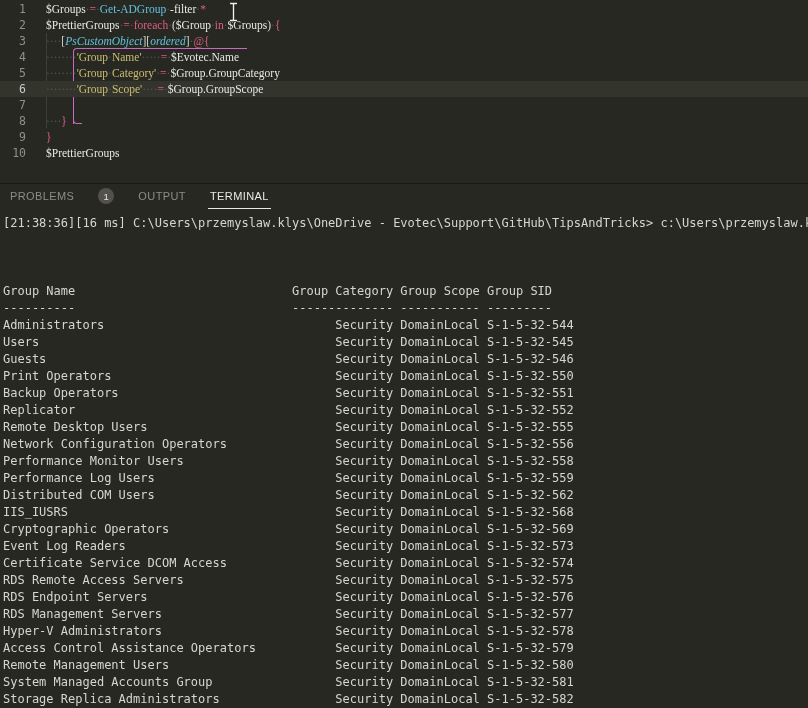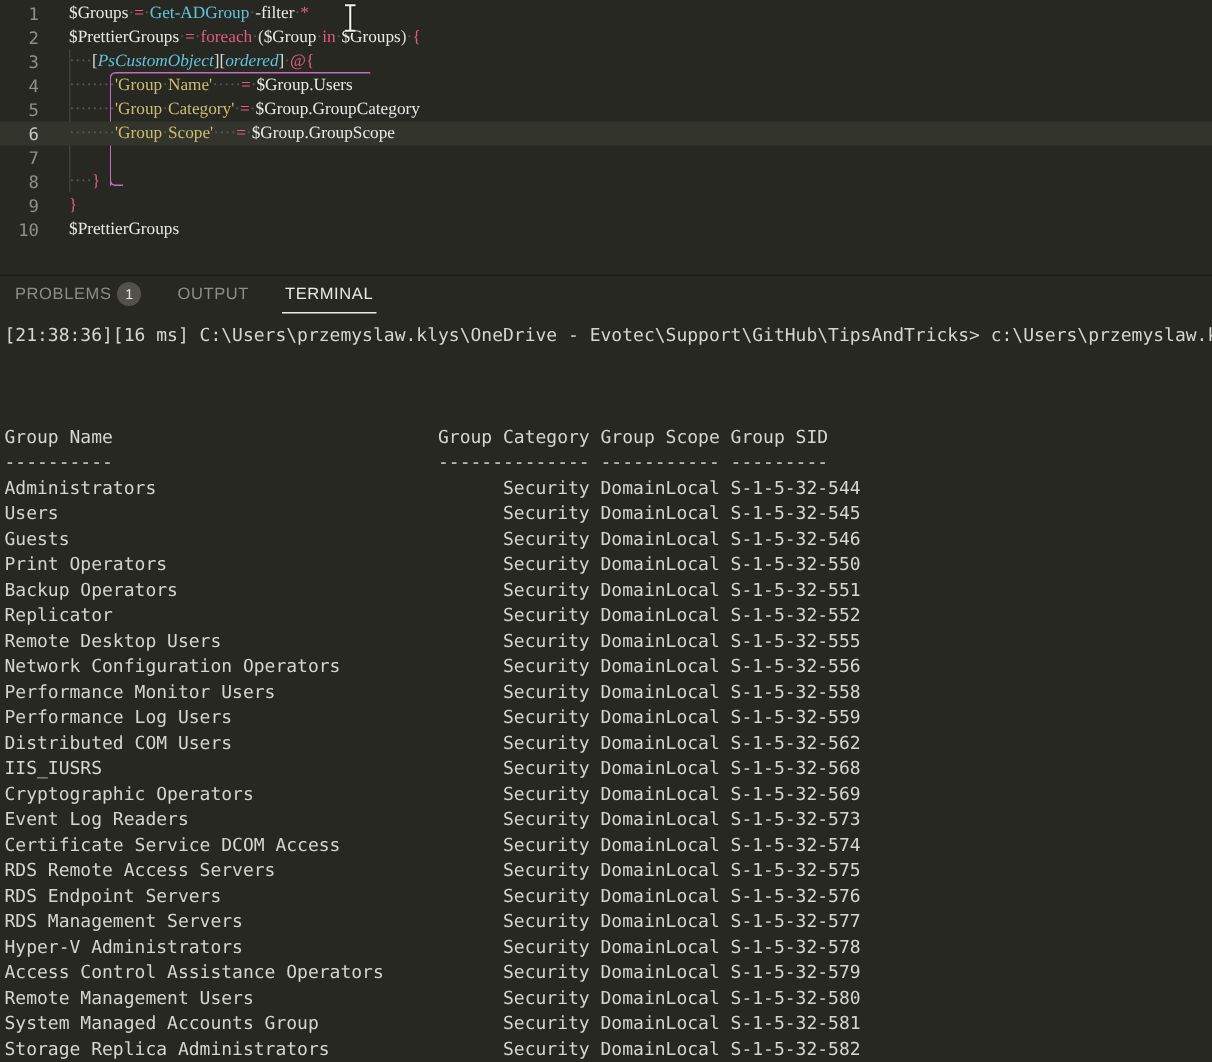--- a/index.html
+++ b/index.html
@@ -55,21 +55,21 @@
   
   .panel-divider { width:100%; height:1px; background:var(--c-divider); }
   .panel-tabs {
     display:flex; align-items:stretch; height:25px;
     padding-left:8px; gap:20px;
     font-family:"Liberation Sans", sans-serif;
     font-size:11px; letter-spacing:0.4px;
     background:var(--c-bg);
   }
   .ptab {
-    display:flex; align-items:center; gap:4px;
+    display:flex; align-items:center; gap:24px;
     color:var(--c-tab); cursor:pointer; padding:0 2px;
     border-bottom:1px solid transparent;
     justify-content:center;
   }
   .ptab.active { color:var(--c-tab-active); border-bottom:1px solid var(--c-tab-active); }
   .badge {
     display:inline-flex; align-items:center; justify-content:center;
     width:16px; height:16px; border-radius:50%;
     background:var(--c-badge); color:#e8e8e3; font-size:9.5px;
   }
@@ -103,21 +103,21 @@
         <div class="ed-row">
           <span class="gutter">2</span>
           <span class="code"><span class="tk-v">$PrettierGroups</span><span class="tk-w">·</span><span class="tk-o">=</span><span class="tk-w">·</span><span class="tk-k">foreach</span><span class="tk-w">·</span><span class="tk-p">(</span><span class="tk-v">$Group</span><span class="tk-w">·</span><span class="tk-k">in</span><span class="tk-w">·</span><span class="tk-v">$Groups</span><span class="tk-p">)</span><span class="tk-w">·</span><span class="tk-br">{</span></span>
         </div>
         <div class="ed-row">
           <span class="gutter">3</span>
           <span class="code"><span class="tk-w">····</span><span class="tk-b">[</span><span class="tk-t">PsCustomObject</span><span class="tk-b">][</span><span class="tk-t">ordered</span><span class="tk-b">]</span><span class="tk-w">·</span><span class="tk-o">@{</span></span>
         </div>
         <div class="ed-row">
           <span class="gutter">4</span>
-          <span class="code"><span class="tk-w">········</span><span class="tk-s">'Group</span><span class="tk-w">·</span><span class="tk-s">Name'</span><span class="tk-w">·····</span><span class="tk-o">=</span><span class="tk-w">·</span><span class="tk-v">$Group.Users</span></span>
+          <span class="code"><span class="tk-w">········</span><span class="tk-s">'Group</span><span class="tk-w">·</span><span class="tk-s">Name'</span><span class="tk-w">·····</span><span class="tk-o">=</span><span class="tk-w">·</span><span class="tk-v">$Evotec.Name</span></span>
         </div>
         <div class="ed-row">
           <span class="gutter">5</span>
           <span class="code"><span class="tk-w">········</span><span class="tk-s">'Group</span><span class="tk-w">·</span><span class="tk-s">Category'</span><span class="tk-w">·</span><span class="tk-o">=</span><span class="tk-w">·</span><span class="tk-v">$Group.GroupCategory</span></span>
         </div>
         <div class="ed-row active">
           <span class="gutter">6</span>
           <span class="code"><span class="tk-w">········</span><span class="tk-s">'Group</span><span class="tk-w">·</span><span class="tk-s">Scope'</span><span class="tk-w">····</span><span class="tk-o">=</span><span class="tk-w">·</span><span class="tk-v">$Group.GroupScope</span></span>
         </div>
         <div class="ed-row">

